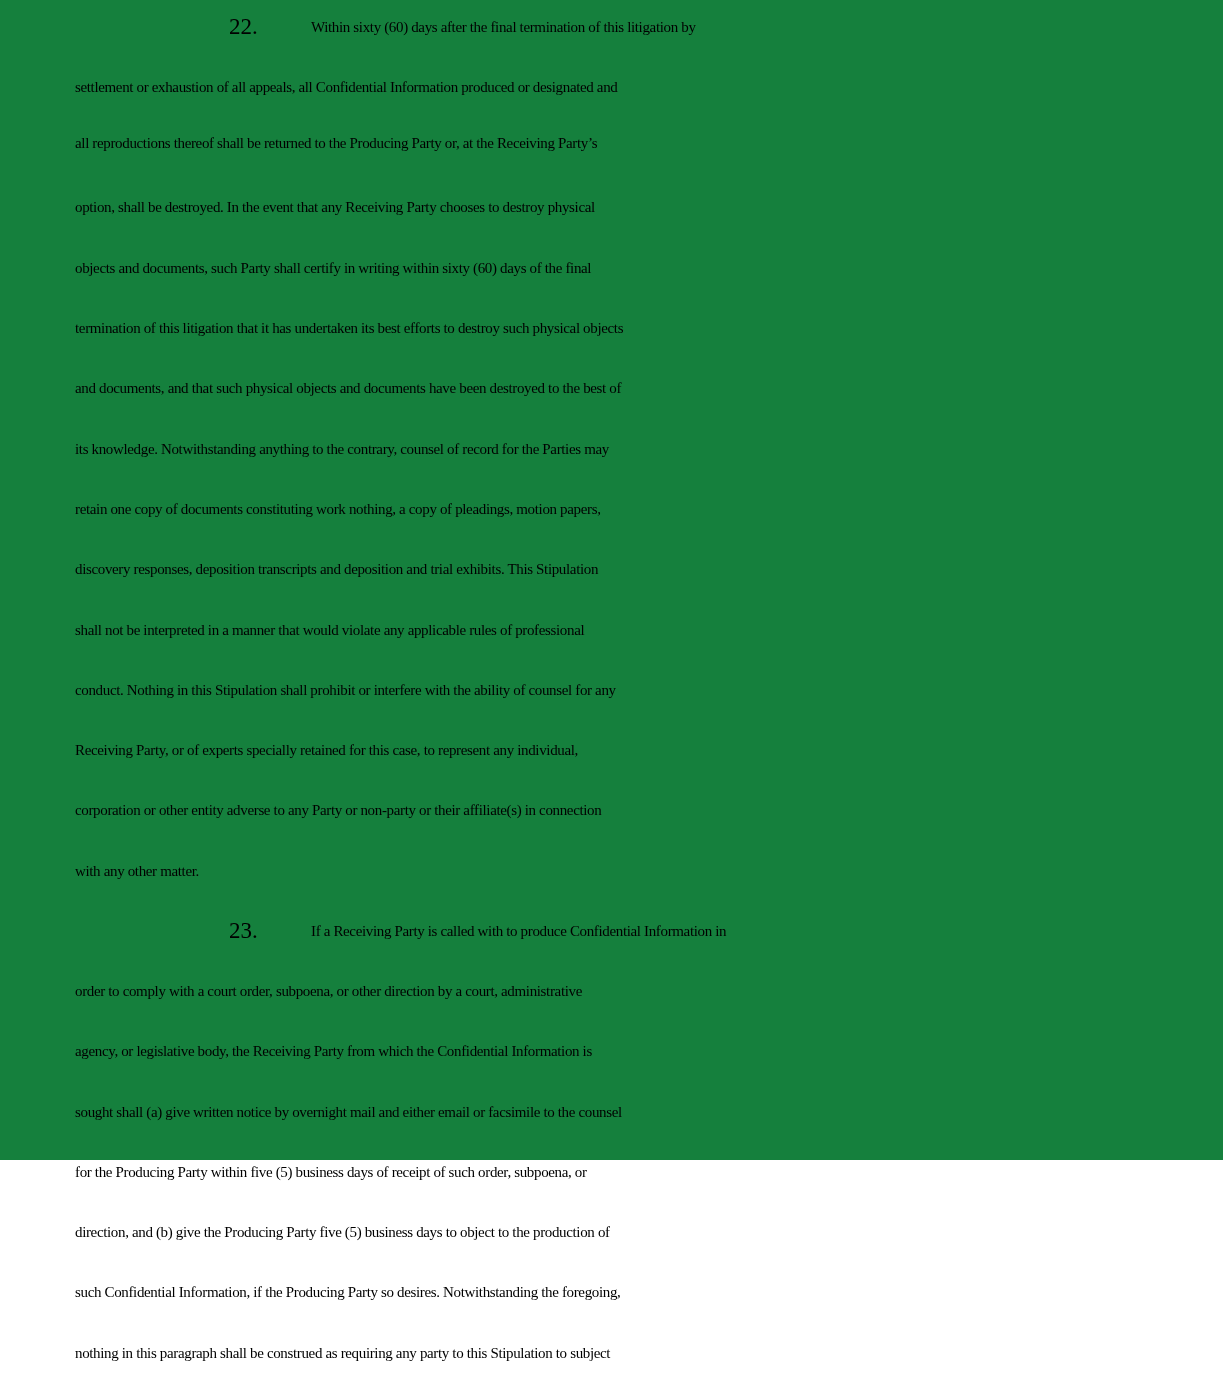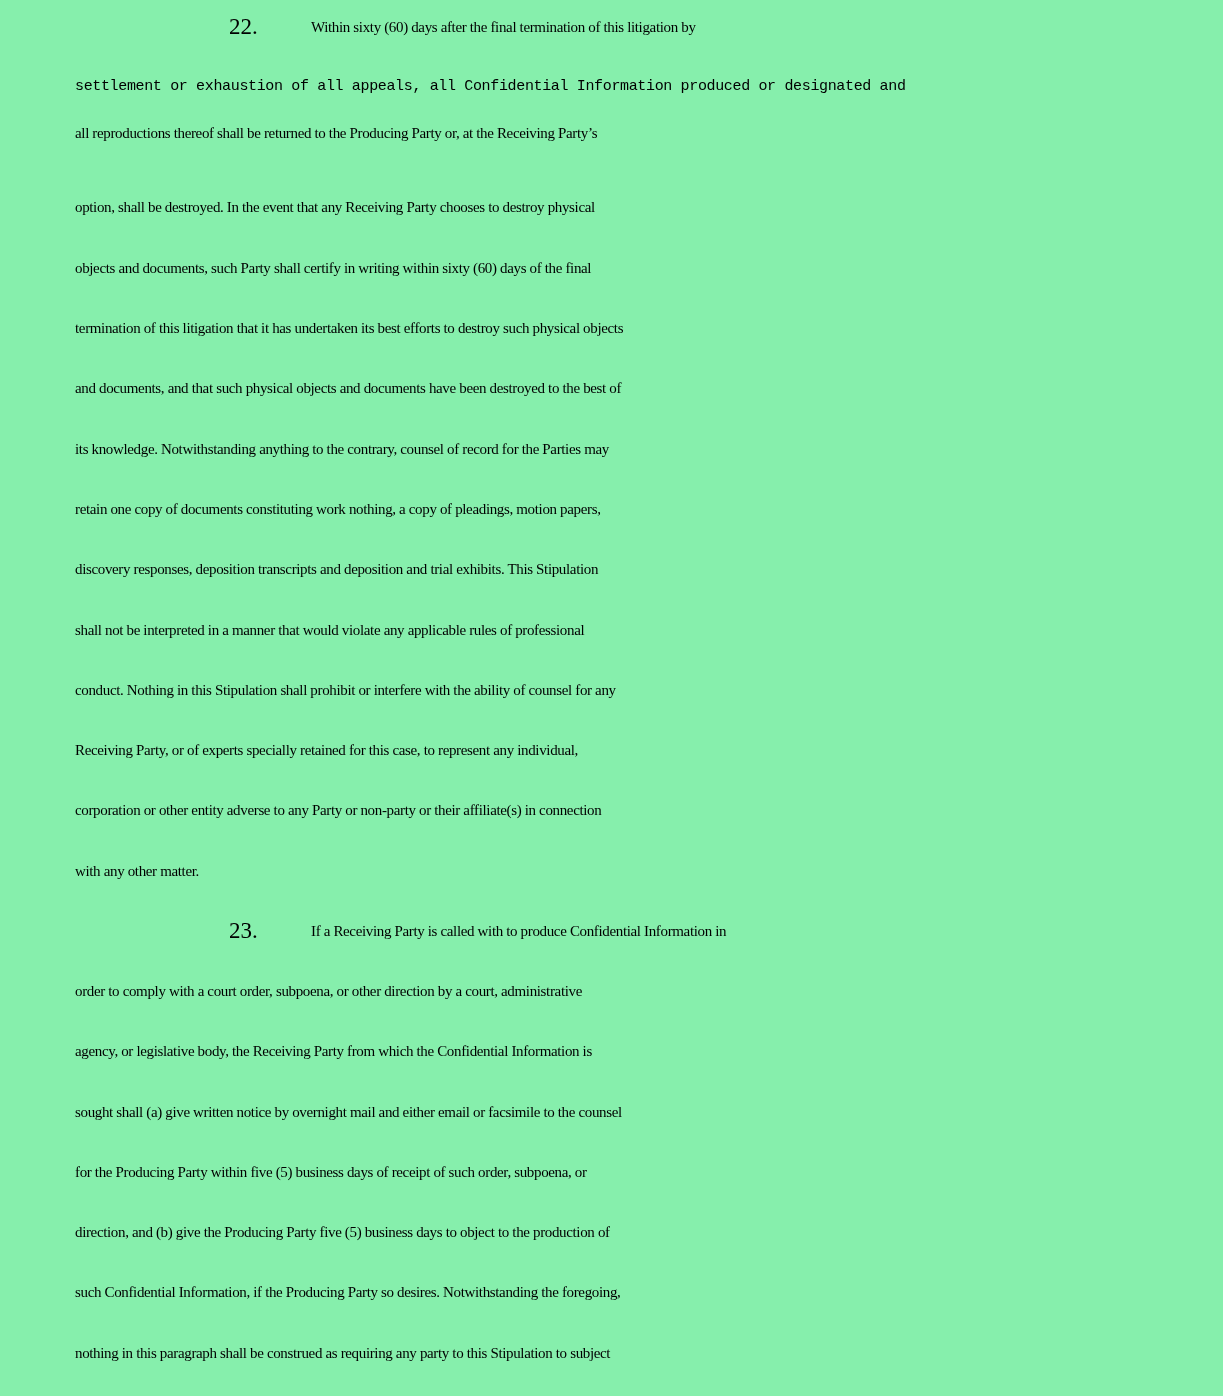--- a/index.html
+++ b/index.html
@@ -13,22 +13,22 @@
       overflow: hidden;
       position: relative;
       font-family: "Liberation Serif", "DejaVu Serif", serif;
       color: #000000;
     }
     .page {
       position: absolute;
       left: 0;
       top: 0;
       width: 1223px;
-      height: 1396px;
-      background: #86efac;
+      height: 1160px;
+      background: #15803d;
     }
     .line {
       position: absolute;
       left: 75px;
       font-size: 15px;
       line-height: 30px;
       white-space: nowrap;
       letter-spacing: -0.35px;
       word-spacing: 0px;
     }
@@ -44,22 +44,22 @@
     }
   </style>
 </head>
 <body>
 
 <div class="page">
 
   <div>
     <span class="para-num" style="top:12px;">22.</span>
     <span class="line first-line" style="top:12px;">Within sixty (60) days after the final termination of this litigation by</span>
-    <span class="line" style="top:72px;font-family:Liberation Mono, monospace;">settlement or exhaustion of all appeals, all Confidential Information produced or designated and</span>
-    <span class="line" style="top:118px;">all reproductions thereof shall be returned to the Producing Party or, at the Receiving Party’s</span>
+    <span class="line" style="top:72px;">settlement or exhaustion of all appeals, all Confidential Information produced or designated and</span>
+    <span class="line" style="top:128px;">all reproductions thereof shall be returned to the Producing Party or, at the Receiving Party’s</span>
     <span class="line" style="top:192px;">option, shall be destroyed. In the event that any Receiving Party chooses to destroy physical</span>
     <span class="line" style="top:253px;">objects and documents, such Party shall certify in writing within sixty (60) days of the final</span>
     <span class="line" style="top:313px;">termination of this litigation that it has undertaken its best efforts to destroy such physical objects</span>
     <span class="line" style="top:373px;">and documents, and that such physical objects and documents have been destroyed to the best of</span>
     <span class="line" style="top:434px;">its knowledge. Notwithstanding anything to the contrary, counsel of record for the Parties may</span>
     <span class="line" style="top:494px;">retain one copy of documents constituting work nothing, a copy of pleadings, motion papers,</span>
     <span class="line" style="top:554px;">discovery responses, deposition transcripts and deposition and trial exhibits. This Stipulation</span>
     <span class="line" style="top:615px;">shall not be interpreted in a manner that would violate any applicable rules of professional</span>
     <span class="line" style="top:675px;">conduct. Nothing in this Stipulation shall prohibit or interfere with the ability of counsel for any</span>
     <span class="line" style="top:735px;">Receiving Party, or of experts specially retained for this case, to represent any individual,</span>

